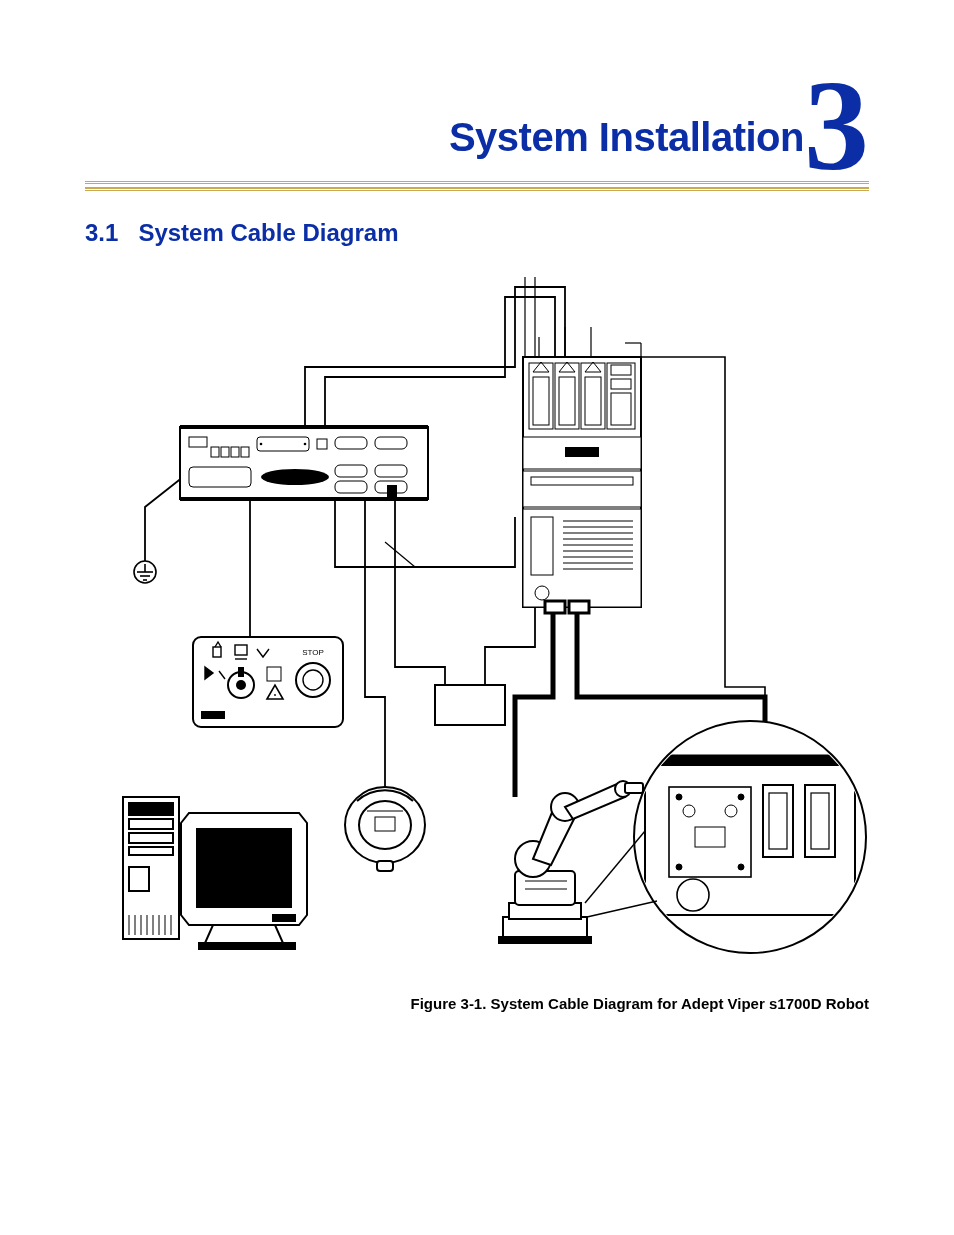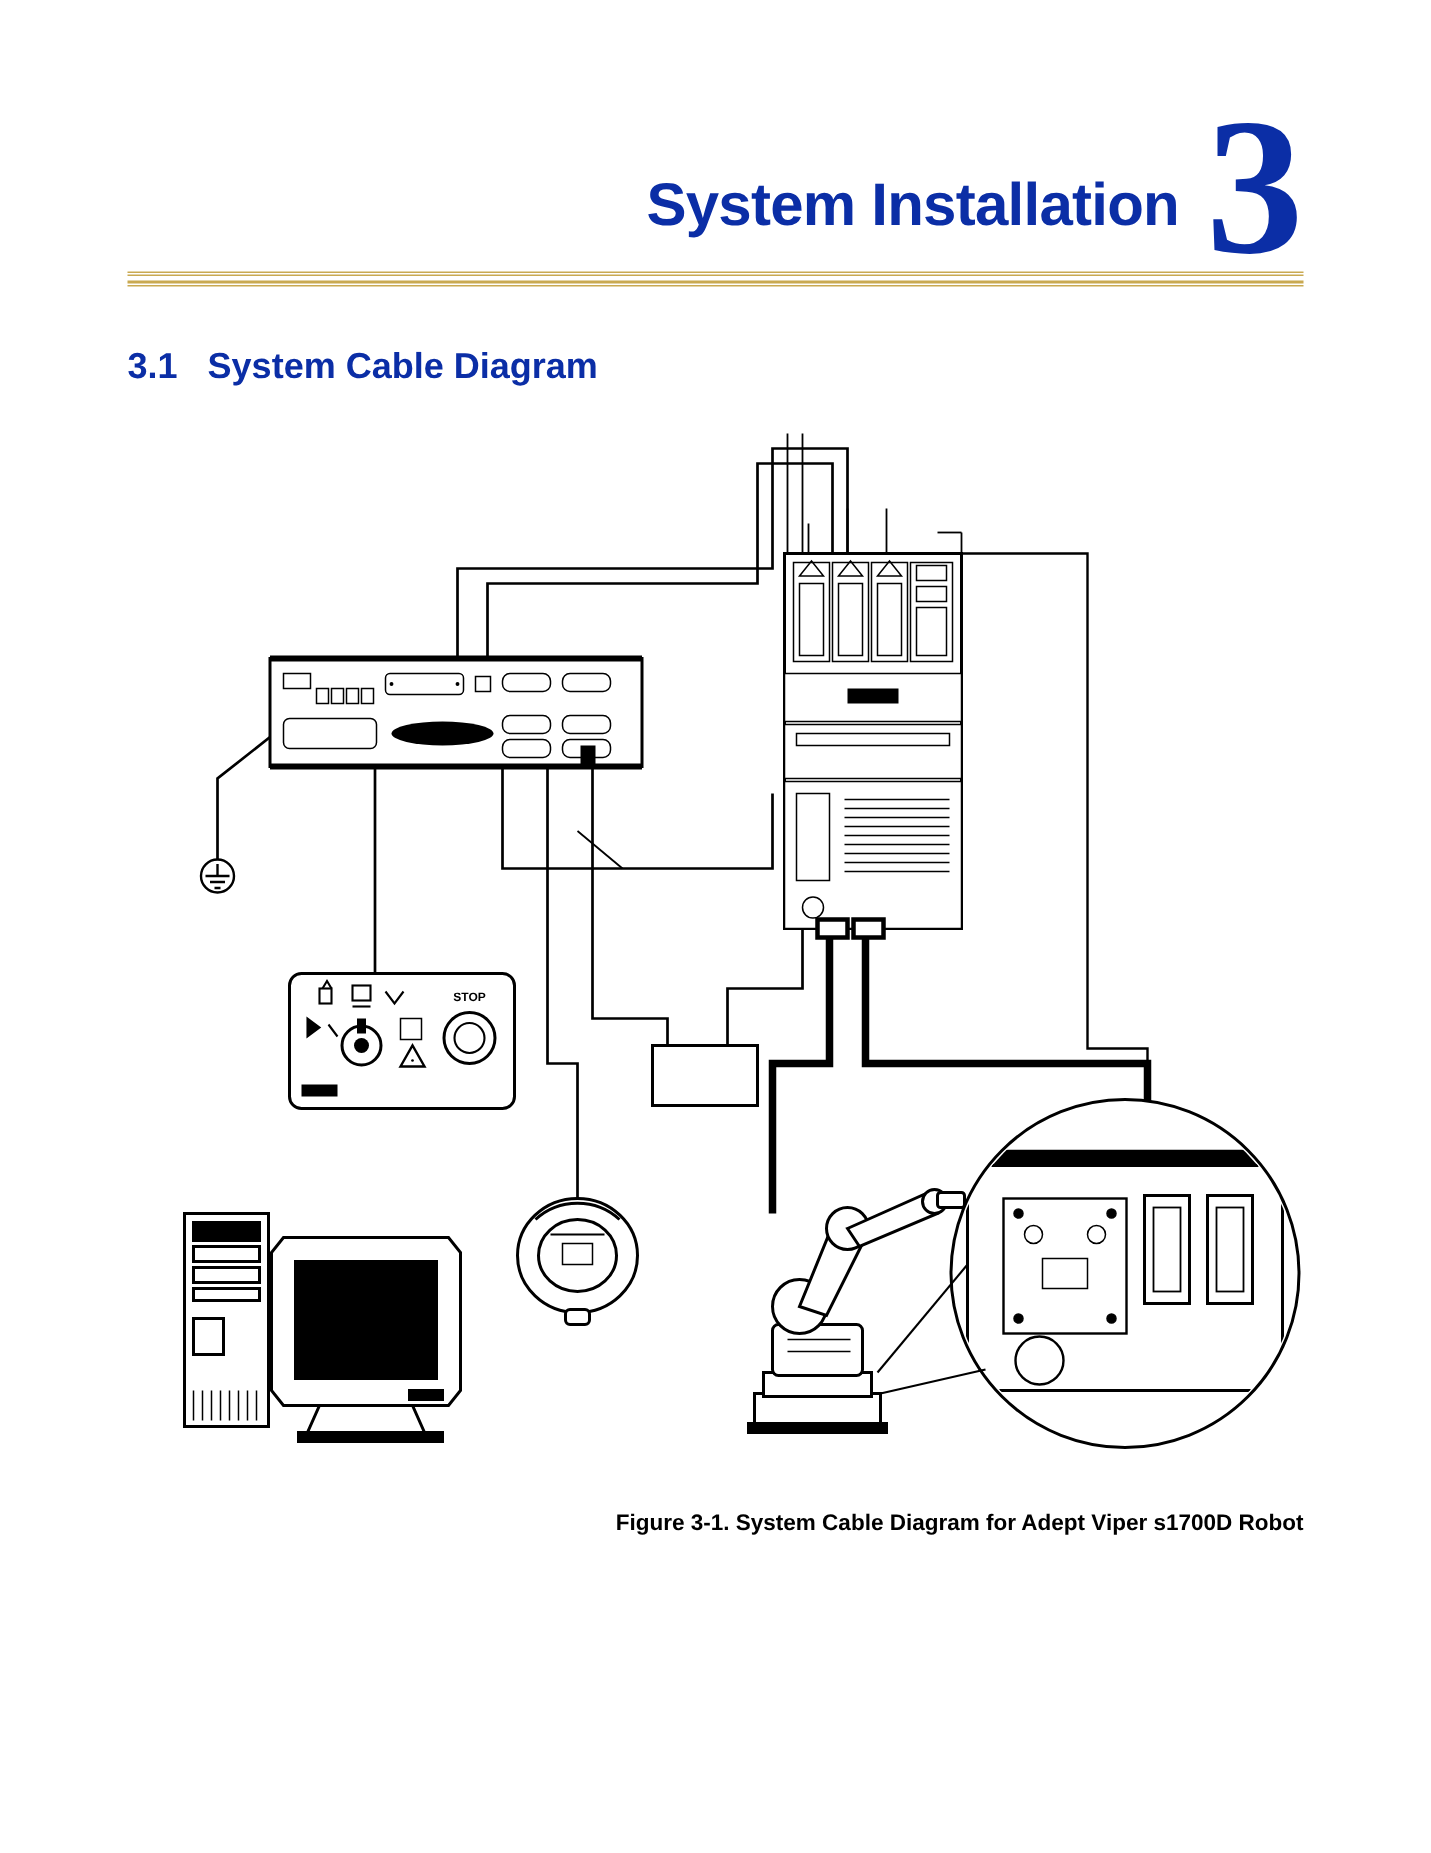--- a/index.html
+++ b/index.html
@@ -13,21 +13,20 @@
   }
   .page {
     position: absolute;
     inset: 0;
     padding: 70px 85px 60px 85px;
   }
   .chapter-header {
     display: flex;
     align-items: flex-end;
     justify-content: flex-end;
-    gap: 18px;
     margin-bottom: 0;
   }
   .chapter-title {
     color: #0b2ea6;
     font-size: 40px;
     font-weight: 700;
     line-height: 1;
     padding-bottom: 18px;
     font-family: "Arial Narrow", Arial, sans-serif;
     letter-spacing: -0.5px;
@@ -47,31 +46,30 @@
     height: 10px;
     position: relative;
   }
   .rules::after{
     content:"";
     position:absolute;
     left:0; right:0; top:3px;
     border-top:1px solid #c9a951;
   }
   .section-title {
-    margin-top: 40px;
+    margin-top: 28px;
     color: #0b2ea6;
     font-size: 24px;
     font-weight: 700;
     font-family: "Arial Narrow", Arial, sans-serif;
   }
   .diagram-area {
     position: relative;
     margin-top: 20px;
     height: 710px;
-    font-weight: bold;
   }
   .diagram-area svg { position:absolute; inset:0; }
   .caption {
     text-align: right;
     font-weight: 700;
     font-size: 15px;
     margin-top: 18px;
     font-family: Arial, sans-serif;
   }
   .stop-text { font-size: 8px; font-family: Arial; }

